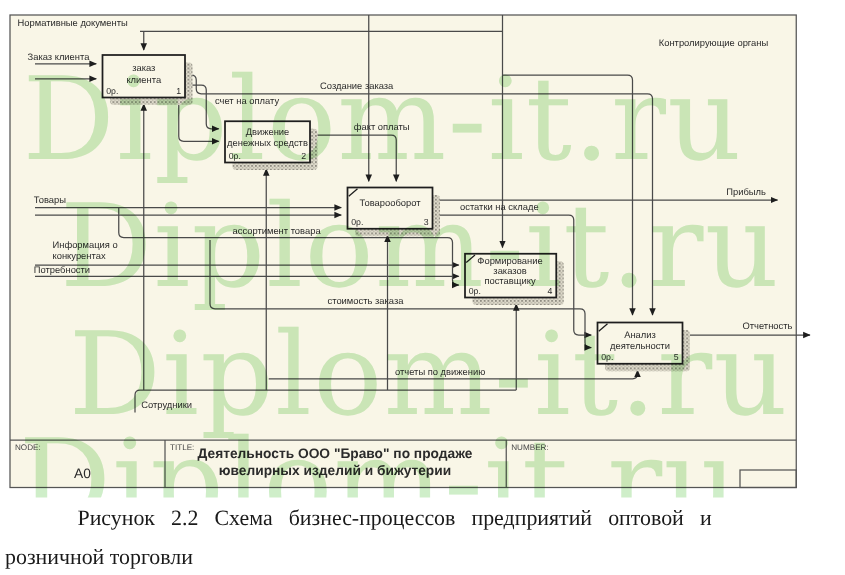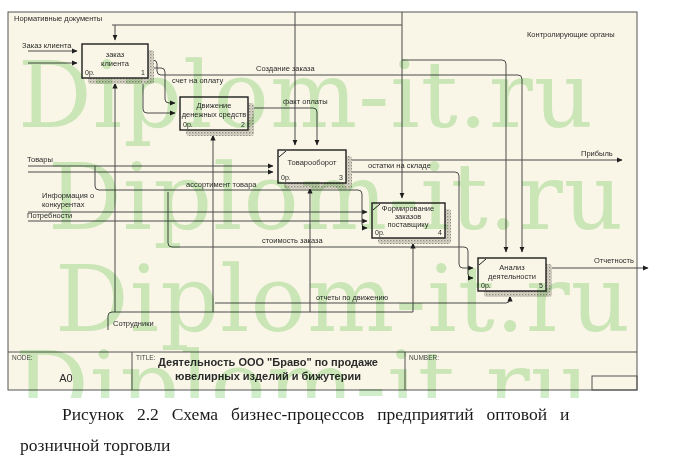--- a/index.html
+++ b/index.html
@@ -13,21 +13,21 @@
   .tiny{font-size:6.5px;fill:#444;}
   .nodeval{font-size:11px;}
   .ttl{font-size:11px;font-weight:bold;}
   .watermark{position:absolute;left:0;top:0;width:643px;height:398px;overflow:hidden;
              pointer-events:none;mix-blend-mode:multiply;padding-left:19px;}
   .wm-row{position:absolute;font-family:"DejaVu Serif","Liberation Serif",serif;
           font-size:92px;line-height:1;white-space:nowrap;letter-spacing:1px;}
   .caption{position:absolute;left:0;top:399px;width:626px;
            font-family:"Liberation Serif",serif;font-size:17.5px;color:#1a1a1a;line-height:1.75;}
   .caption .l1{padding-left:62px;word-spacing:8.5px;}
-  .caption .l2{padding-left:20px;}
+  .caption .l2{padding-left:4px;}
 </style>
 </head>
 <body>
 
 <div class="page">
   <div class="diagram-area">
     <svg width="676" height="398" viewBox="0 0 676 398">
       <defs>
         <pattern id="hatch" width="3" height="3" patternUnits="userSpaceOnUse">
           <rect width="3" height="3" fill="#dedacb"></rect>

